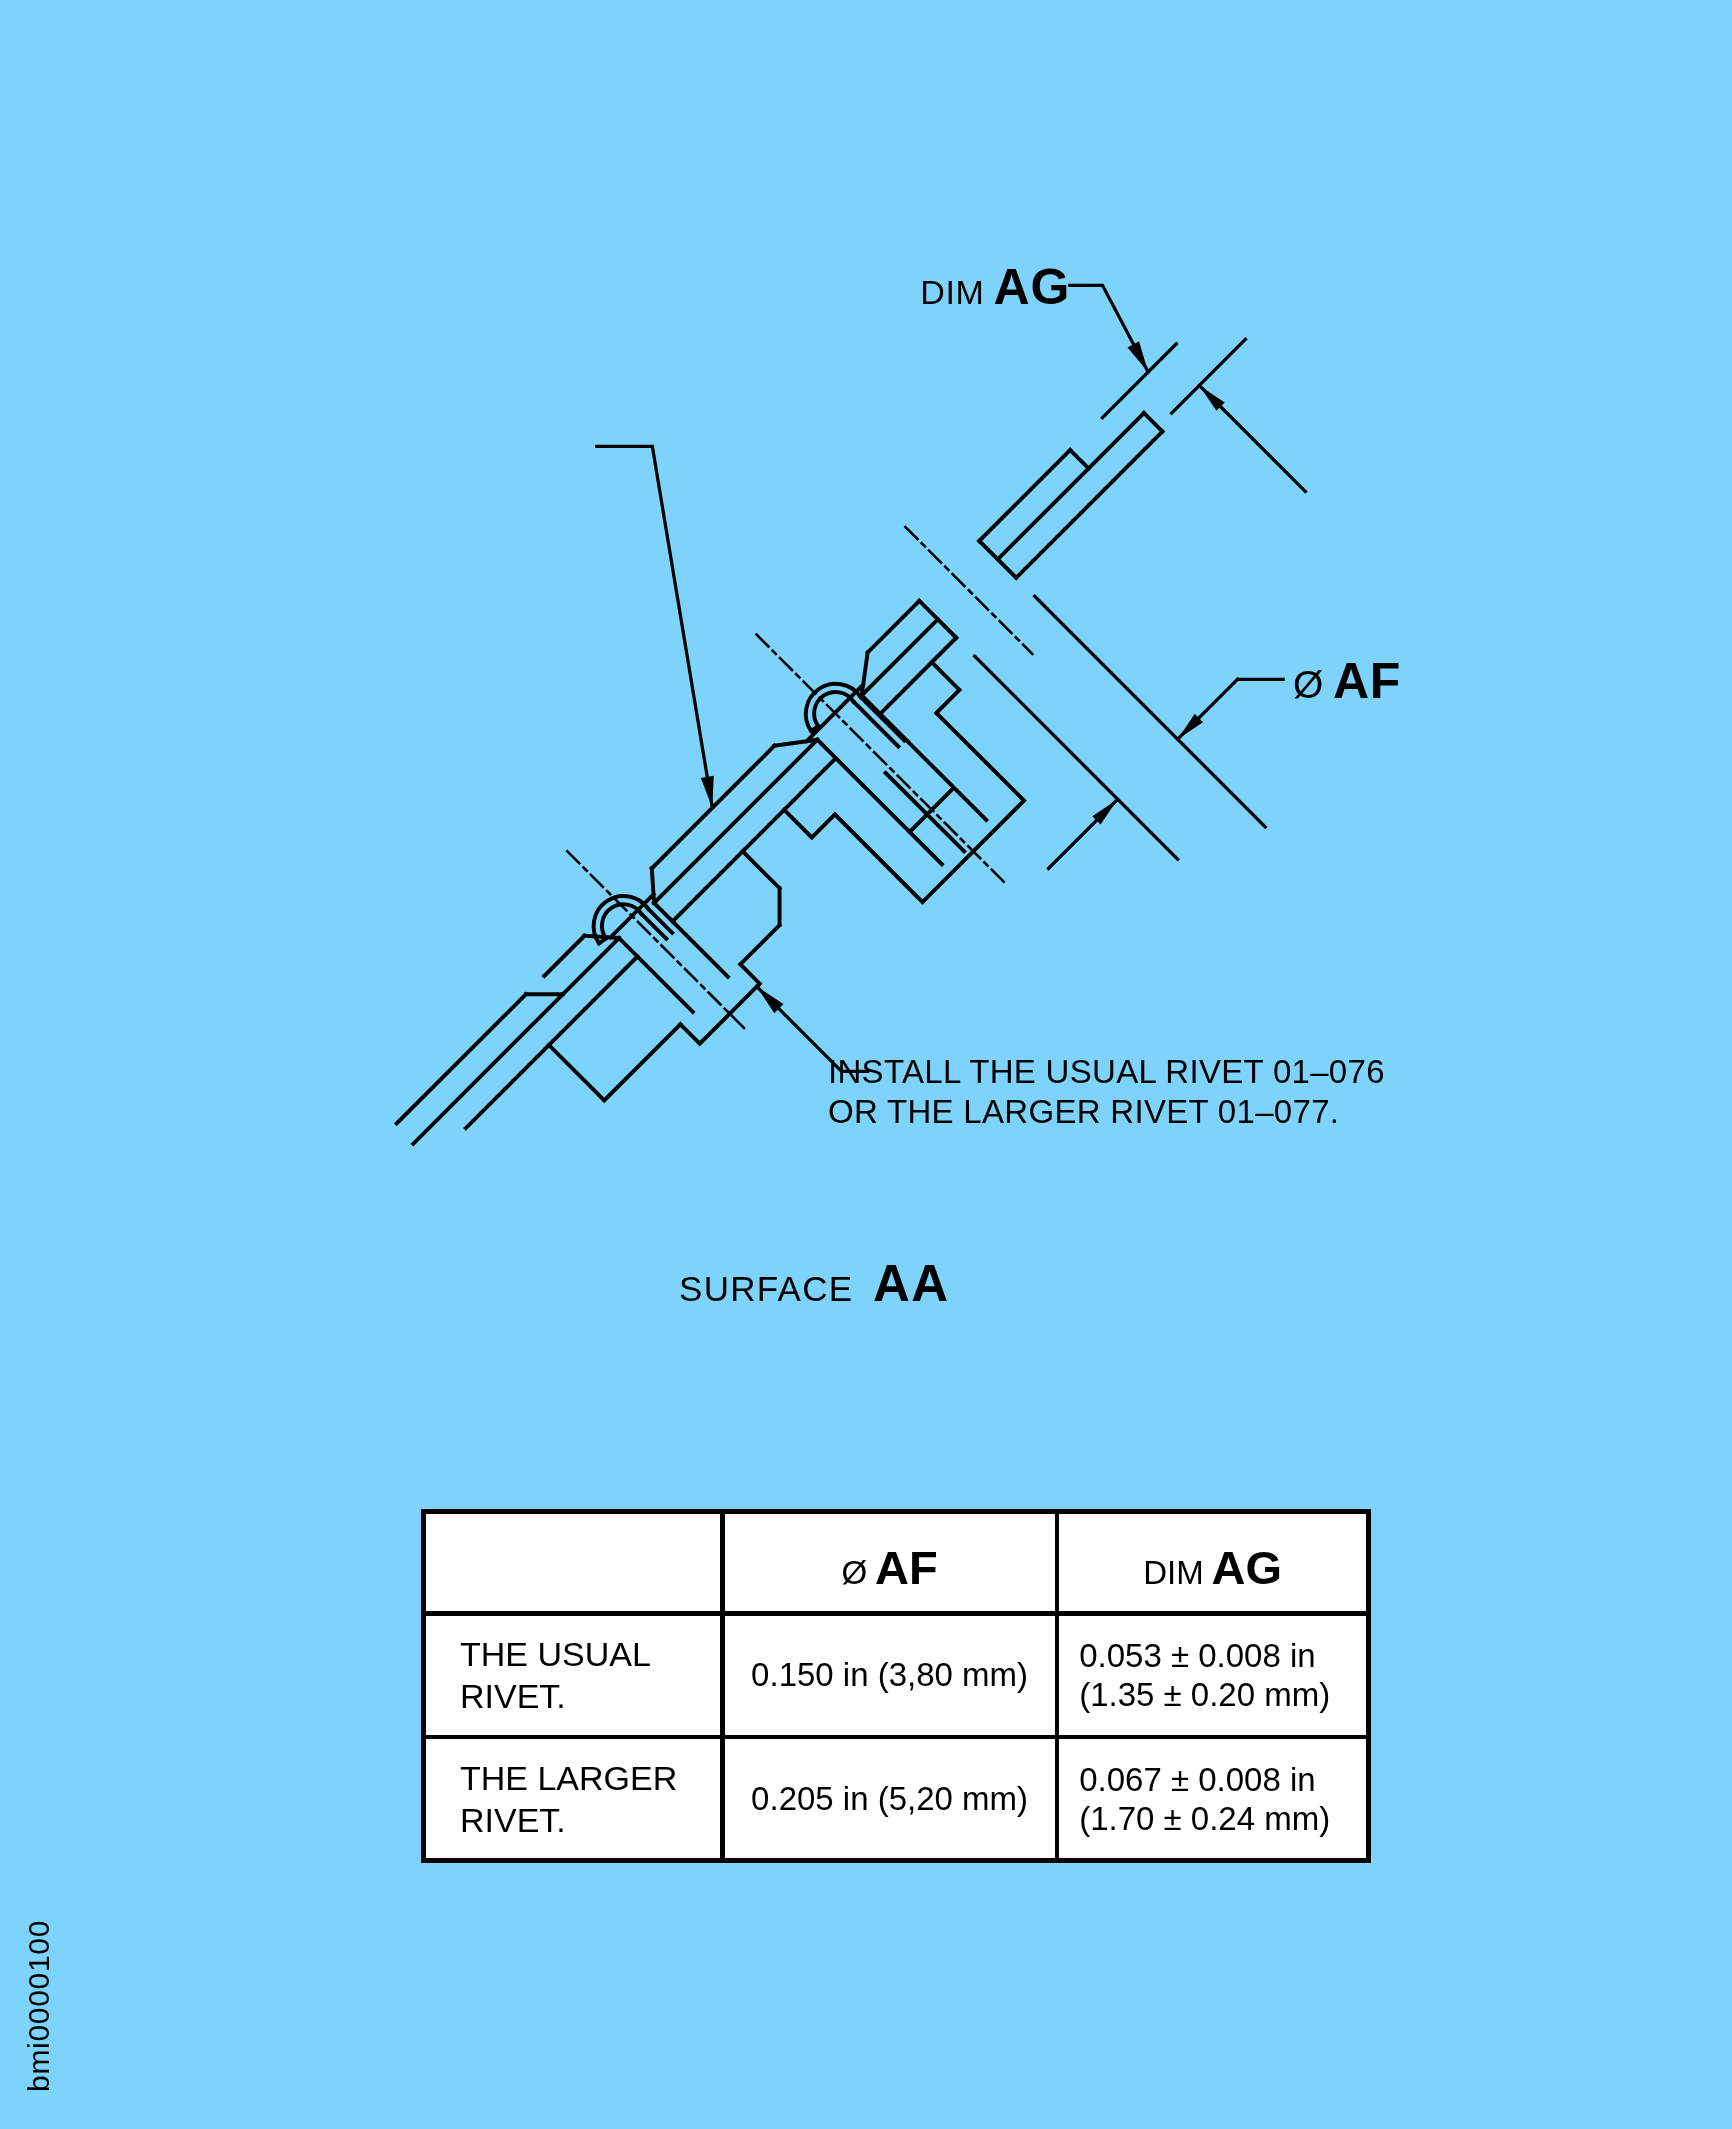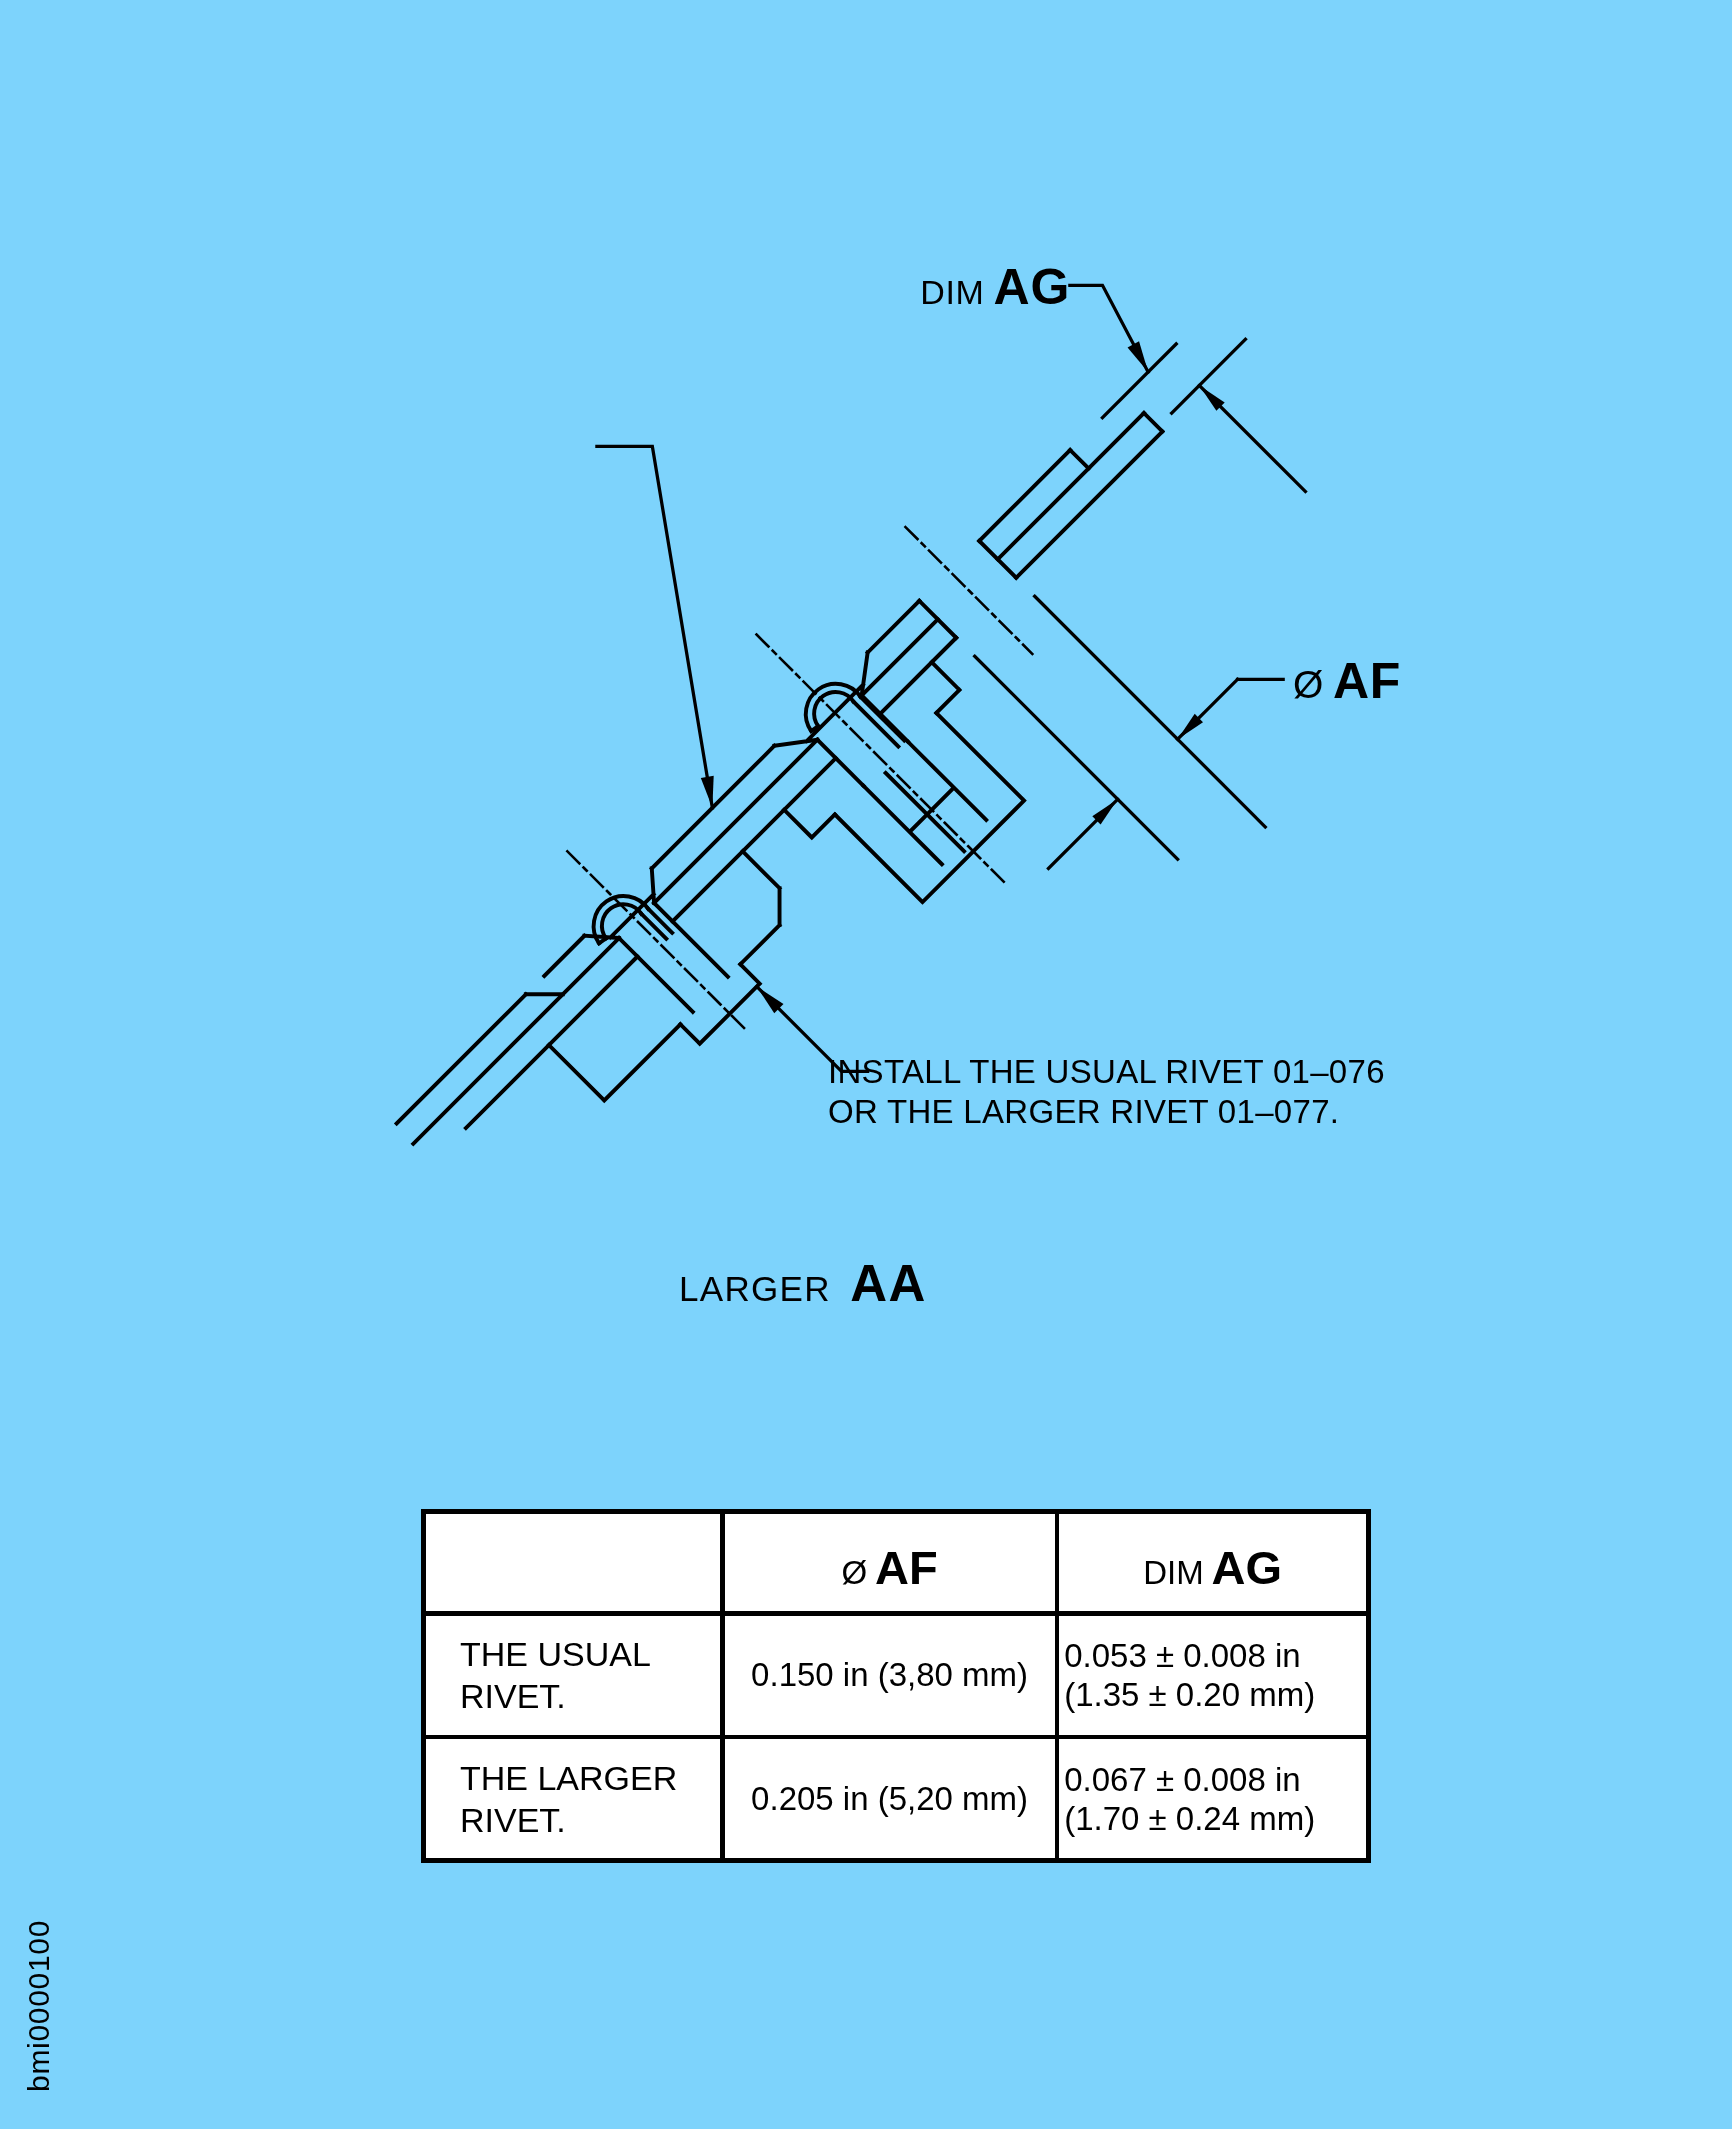--- a/index.html
+++ b/index.html
@@ -44,21 +44,21 @@
   }
   #spec-table .cell.hdr { align-items: baseline; justify-content: center; padding-top: 26px; }
   #spec-table .cell.hdr .small { font-size: 33px; }
   #spec-table .cell.hdr .big { font-size: 47px; font-weight: bold; margin-left: 7.8px; }
   #spec-table .cell.label {
     flex-direction: column; align-items: flex-start; justify-content: center;
     padding-left: 34px; font-size: 34px; line-height: 42px;
   }
   #spec-table .cell.twolines {
     flex-direction: column; align-items: flex-start; justify-content: center;
-    padding-left: 5px; line-height: 39px;
+    padding-left: 20px; line-height: 39px;
   }
 
   #doc-number {
     position: absolute; left: 22px; top: 2092px;
     transform: rotate(-90deg); transform-origin: 0 0;
     font-size: 30px; letter-spacing: 0.7px; white-space: nowrap;
   }
 </style>
 </head>
 <body>
@@ -161,21 +161,21 @@
     <span class="big">AF</span>
   </div>
 
 
   <div class="note note-install" style="left:828px; top:1052px;">
     <div>INSTALL THE USUAL RIVET 01–076</div>
     <div>OR THE LARGER RIVET 01–077.</div>
   </div>
 
   <div id="section-caption">
-    <span class="small">LARGER</span>
+    <span class="small">SURFACE</span>
     <span class="big">AA</span>
   </div>
 
   <div id="spec-table">
 
     <div class="cell"></div>
     <div class="cell hdr">
       <span class="small">Ø</span>
       <span class="big">AF</span>
     </div>

